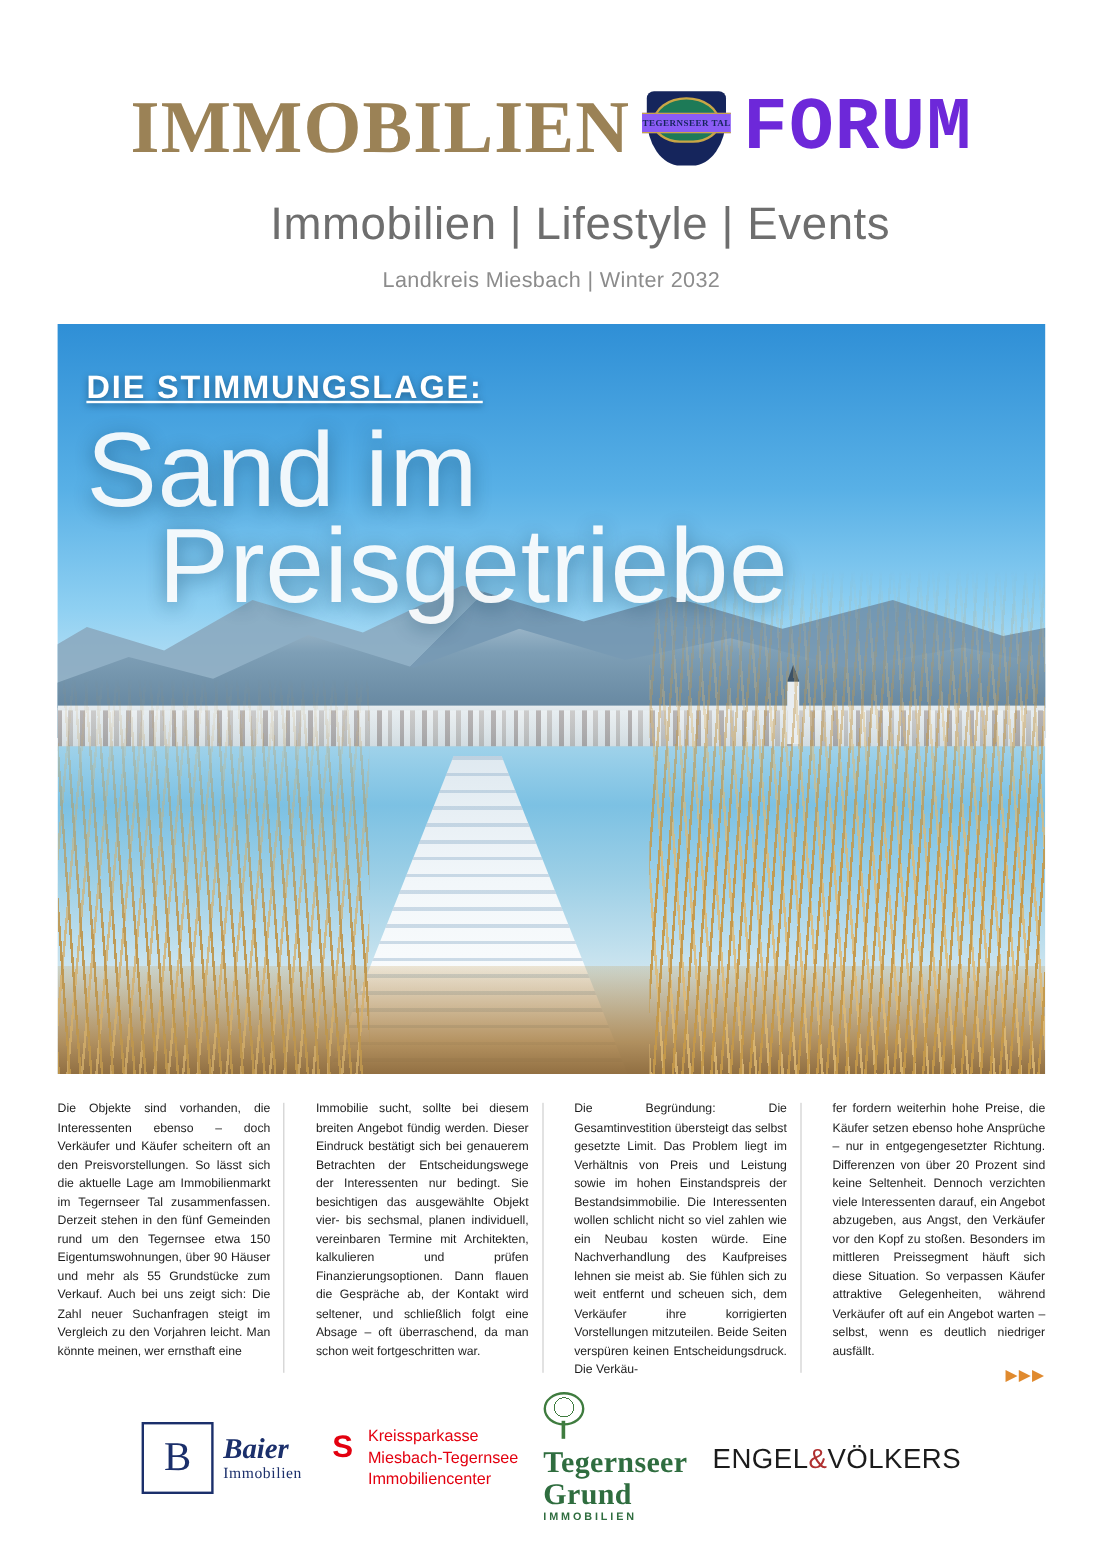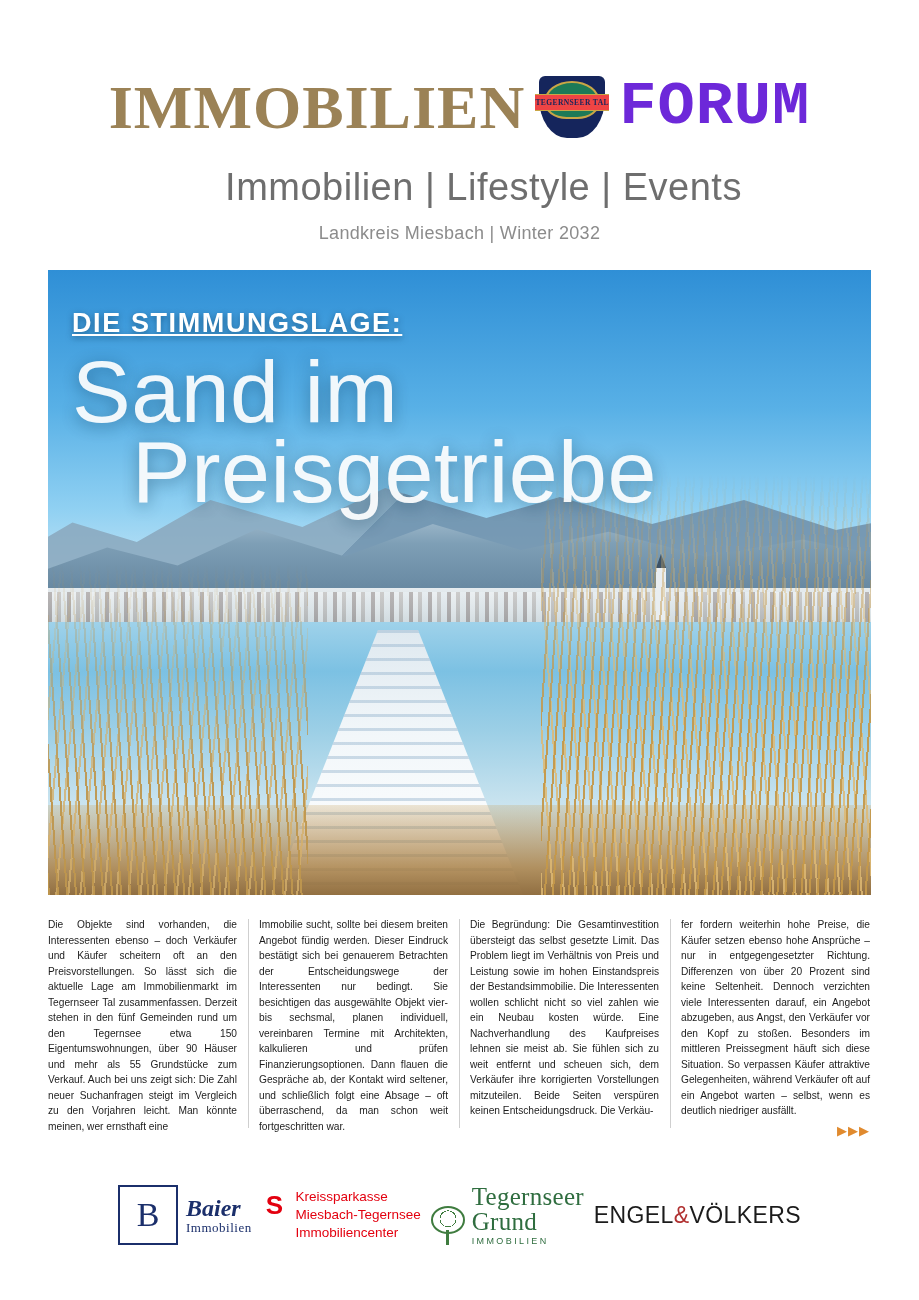--- a/index.html
+++ b/index.html
@@ -70,21 +70,21 @@
     border-radius: 50% 50% 40% 40% / 55% 55% 45% 45%;
     border: 2px solid #c9a646;
     box-sizing: border-box;
   }
   .crest .ribbon {
     position: absolute;
     left: 0px;
     top: 20px;
     width: 74px;
     height: 15px;
-    background: #ef4444;
+    background: #8b5cf6;
     border-top: 1px solid #c9a646;
     border-bottom: 1px solid #c9a646;
     display: flex;
     align-items: center;
     justify-content: center;
   }
   .crest .ribbon span {
     font-family: "Liberation Serif", serif;
     font-size: 7.5px;
     font-weight: bold;
@@ -258,21 +258,21 @@
     display: block;
     margin-left: 60px;
     margin-top: -6px;
   }
 
   
   .article {
     margin: 22px 48px 0 48px;
     width: 823px;
     display: flex;
-    gap: 0;
+    gap: 16px;
   }
   .col {
     width: 189px;
     font-size: 10.2px;
     line-height: 1.52;
     text-align: justify;
     color: #1c1c1c;
     padding-right: 22px;
     box-sizing: content-box;
     position: relative;
@@ -337,21 +337,21 @@
   
   .logo-ksk { gap: 8px; align-items: flex-start; }
   .ksk-mark {
     width: 26px; height: 26px; margin-top: 4px;
     color: #e3000f; font-size: 26px; line-height: 26px;
     text-align: center; font-weight: bold;
   }
   .ksk-lines { color: #e3000f; font-size: 13.5px; font-weight: normal; line-height: 1.35; }
 
   
-  .logo-tg { flex-direction: row; gap: 7px; align-items: flex-end; }
+  .logo-tg { flex-direction: column; gap: 7px; align-items: flex-start; font-weight: bold; }
   .tg-tree { width: 34px; height: 40px; position: relative; }
   .tg-tree .crown {
     position: absolute; left: 0; top: 0; width: 34px; height: 28px;
     border: 2px solid #3f7c3f; border-radius: 50%;
     box-sizing: border-box;
     background: radial-gradient(circle at 50% 45%, #ffffff 0 38%, #3f7c3f 38% 42%, #ffffff 42% 100%);
   }
   .tg-tree .trunk {
     position: absolute; left: 15px; top: 24px; width: 3px; height: 15px; background: #3f7c3f;
   }

